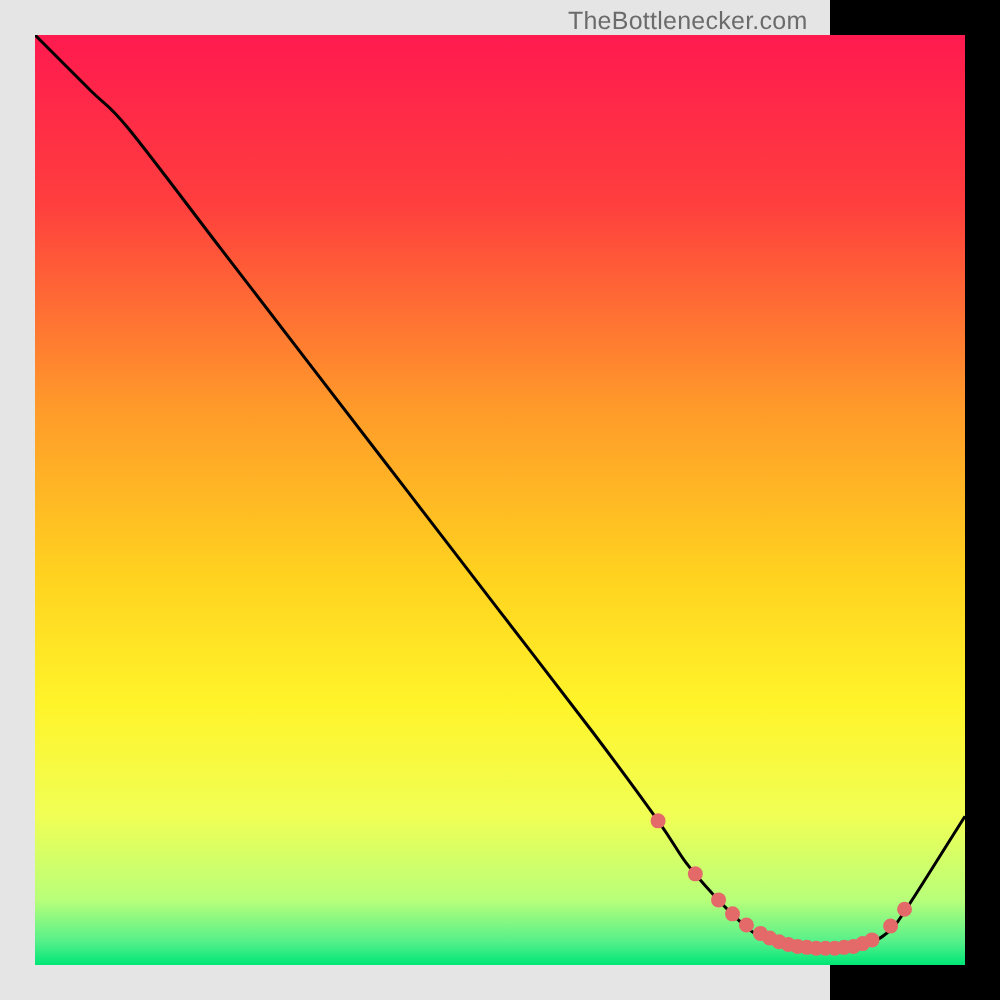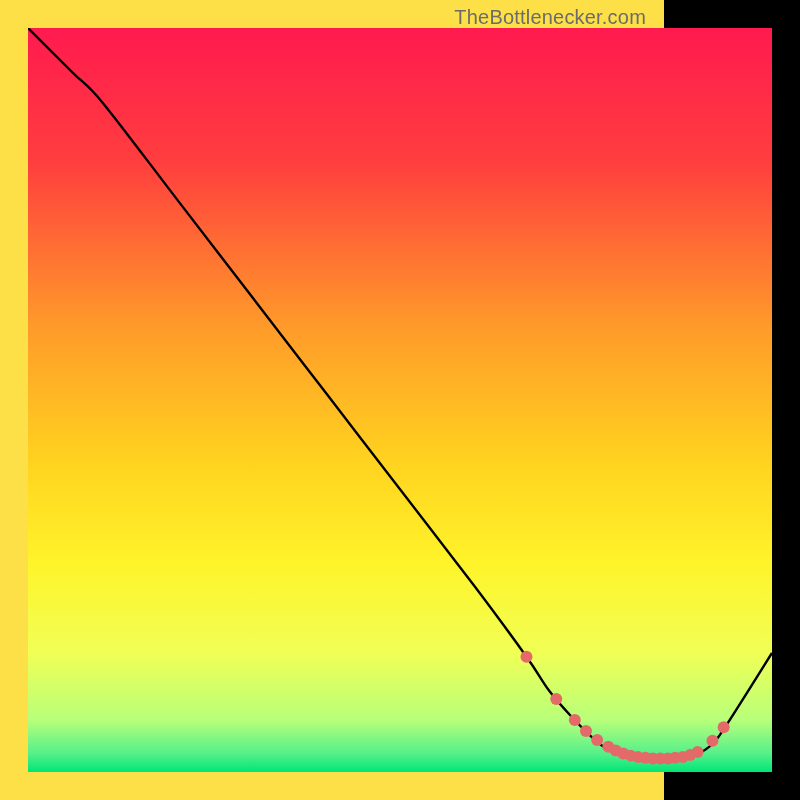--- a/index.html
+++ b/index.html
@@ -7,21 +7,21 @@
     padding: 0;
     background: #000;
     width: 800px;
     height: 800px;
     overflow: hidden;
     font-family: Arial, Helvetica, sans-serif;
   }
   .outer {
     width: 664px;
     height: 800px;
-    background: #fde047;
+    background: #e5e5e5;
     position: relative;
   }
   .attribution {
     position: absolute;
     top: 6px;
     right: 18px;
     color: #6b6b6b;
     font-size: 20px;
     font-weight: 500;
     letter-spacing: 0.2px;

